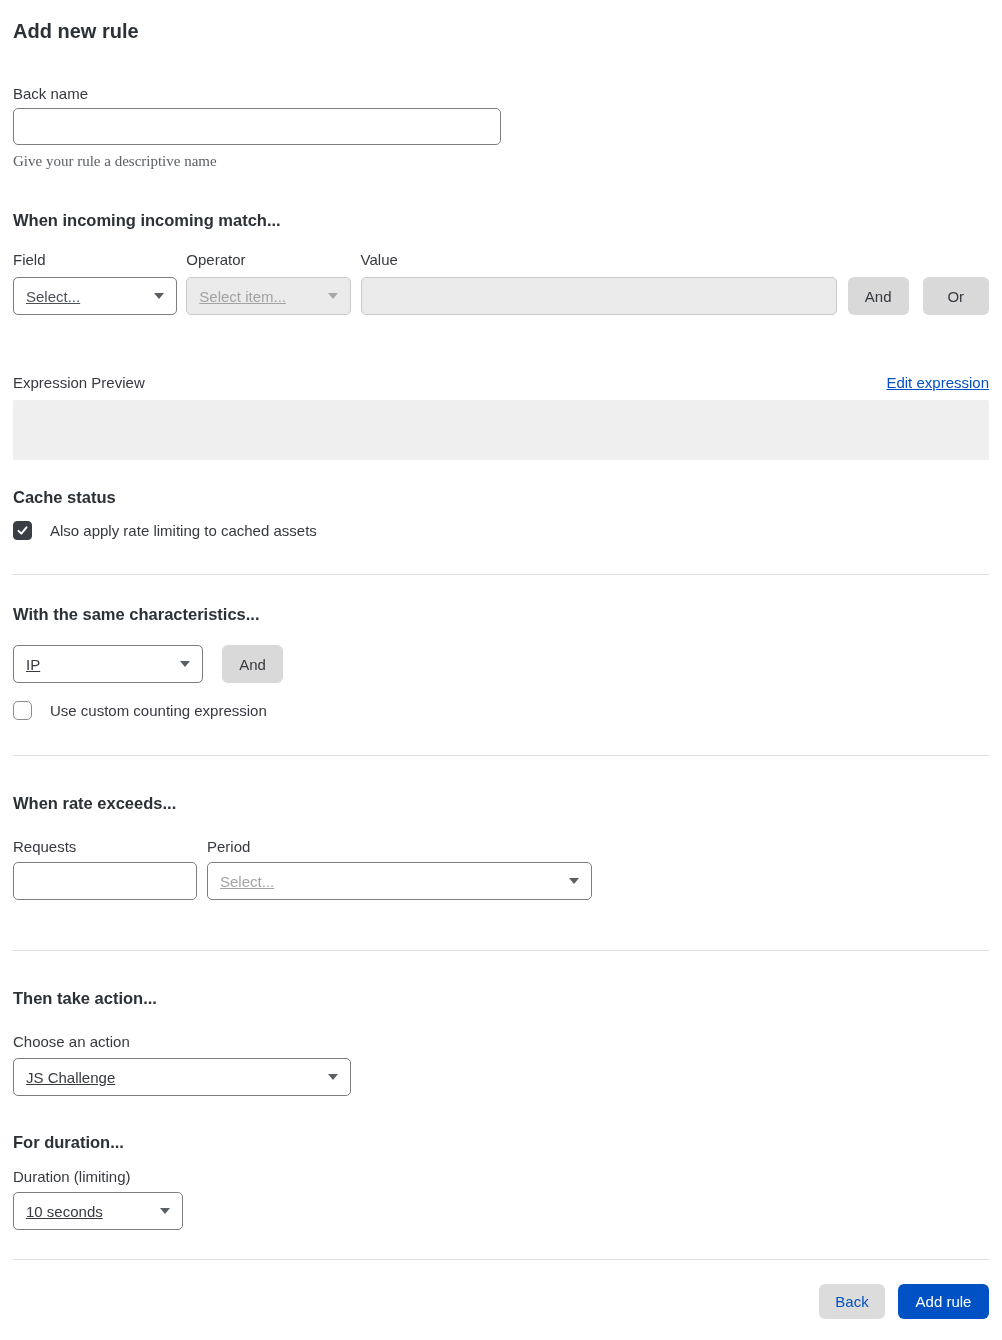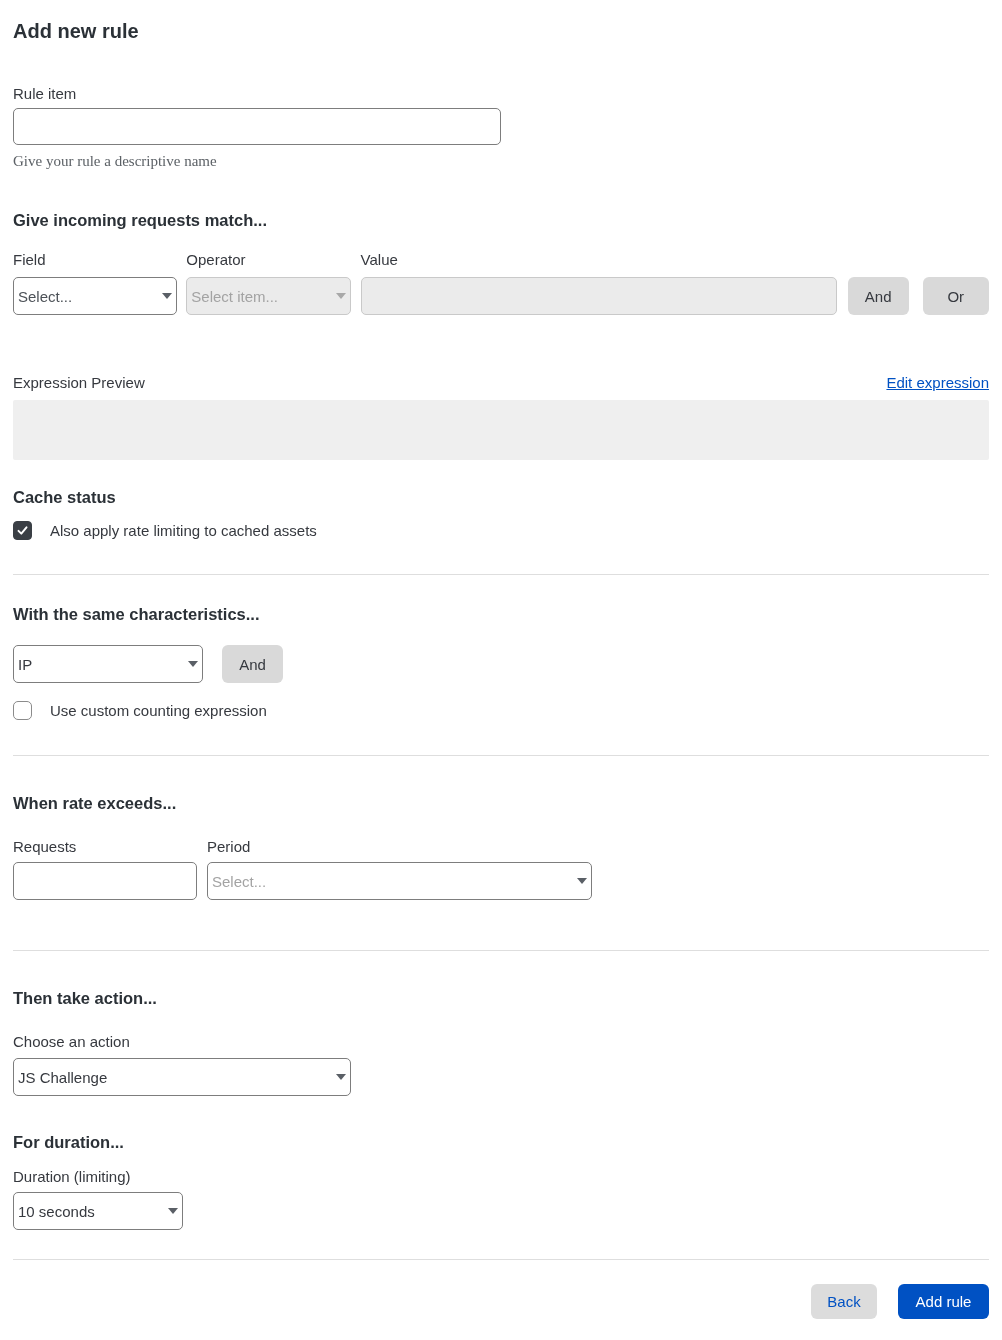--- a/index.html
+++ b/index.html
@@ -25,22 +25,22 @@
     font-size: 15px; color: #36393f; padding: 0 12px;
     background: #fff; outline: none;
   }
   .text-input:disabled, .text-input.disabled {
     background: #ebebeb; border-color: #c9c9c9;
   }
 
   .select {
     display: flex; align-items: center; justify-content: space-between;
     height: 38px; border: 1px solid #7d7d7d; border-radius: 5px;
-    background: #fff; padding: 0 4px; font-size: 15px; color: #4c5157;
-    cursor: pointer; user-select: none;
+    background: #fff; padding: 0 12px; font-size: 15px; color: #4c5157;
+    cursor: pointer; user-select: none; text-decoration: underline;
   }
   .select.disabled {
     background: #ebebeb; border-color: #c9c9c9; color: #a3a3a3; cursor: default;
   }
   .caret {
     width: 0; height: 0; flex: none; margin-left: 8px;
     border-left: 5px solid transparent; border-right: 5px solid transparent;
     border-top: 6px solid #5a5f66;
   }
   .select.disabled .caret { border-top-color: #a8a8a8; }
@@ -101,43 +101,43 @@
   .period-select .caret { border-top-color: #5a5f66; }
 
   .action-heading { margin-top: 37px; }
   .action-label { margin-top: 25px; }
   .action-select { width: 338px; margin-top: 7px; color: #36393f; }
 
   .duration-heading { margin-top: 36px; }
   .duration-label { margin-top: 16px; }
   .duration-select { width: 170px; margin-top: 6px; color: #36393f; }
 
-  .footer { display: flex; justify-content: flex-end; align-items: center; margin-top: 24px; padding-bottom: 13px; gap: 8px; }
+  .footer { display: flex; justify-content: flex-end; align-items: center; margin-top: 24px; padding-bottom: 13px; }
   .btn {
     height: 35px; border: none; border-radius: 6px;
     font-family: "Liberation Sans", sans-serif; font-size: 15px;
     cursor: pointer;
   }
   .btn-back { background: #dcdcdc; color: #0051c3; width: 66px; }
   .btn-primary { background: #0051c3; color: #fff; width: 91px; margin-left: 13px; }
 </style>
 </head>
 <body>
 
 <div class="page">
 
   <h1 class="page-title">Add new rule</h1>
 
   <div class="rule-name-block">
-    <div class="label">Rule item</div>
+    <div class="label">Back name</div>
     <input class="text-input rule-name-input" type="text" value="" style="">
     <div class="helper">Give your rule a descriptive name</div>
   </div>
 
-  <h2 class="section-heading match-heading">Give incoming requests match...</h2>
+  <h2 class="section-heading match-heading">When incoming incoming match...</h2>
 
   <div class="match-row">
     <div class="match-col col-field">
       <div class="label">Field</div>
       <div class="select">
         <span>Select...</span>
         <span class="caret"></span>
       </div>
     </div>
     <div class="match-col col-operator">

